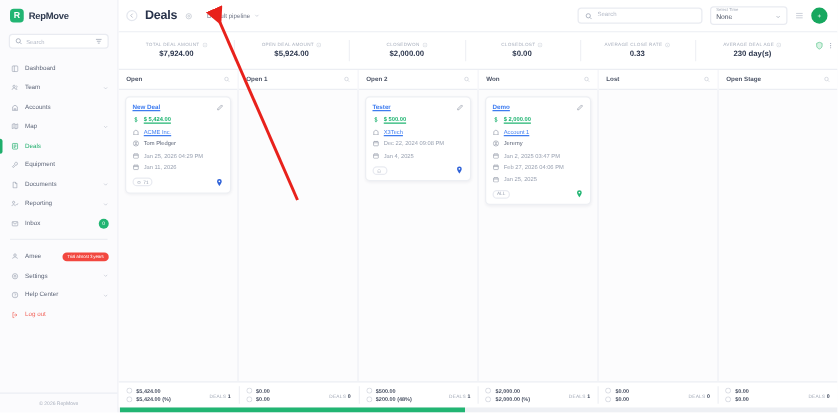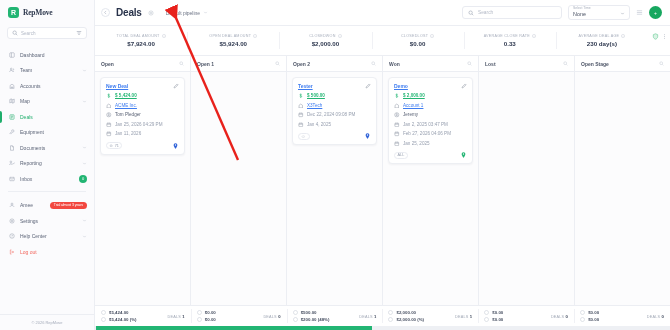--- a/index.html
+++ b/index.html
@@ -18,21 +18,21 @@
     width:95px; height:330px; background:#fbfbfd;
     border-right:1px solid #eceef3; display:flex; flex-direction:column;
     position:relative;
   }
   .brand { display:flex; align-items:center; gap:4px; padding:7px 0 7px 8px; height:24px;}
   .brand-logo {
     width:11px; height:11px; border-radius:3px; background:#22b573;
     display:flex; align-items:center; justify-content:center;
     color:#fff; font-size:7px; font-weight:bold; line-height:1;
   }
-  .brand-name { font-size:7.5px; font-weight:bold; color:#2f3a4f; letter-spacing:-0.2px;font-family:Liberation Serif, serif;}
+  .brand-name { font-size:7.5px; font-weight:bold; color:#2f3a4f; letter-spacing:-0.2px;}
 
   .search-wrap { padding:3px 7px 6px 7px; }
   .search-box {
     height:12px; background:#fff; border:1px solid #e9ebf1; border-radius:3px;
     display:flex; align-items:center; gap:3px; padding:0 4px;
   }
   .search-box .ph { color:#b4bac7; font-size:4.6px; flex:1; }
   .ico { width:6px; height:6px; display:inline-block; flex:none; color:#9aa2b1;}
   .ico svg { width:100%; height:100%; display:block; }
 

